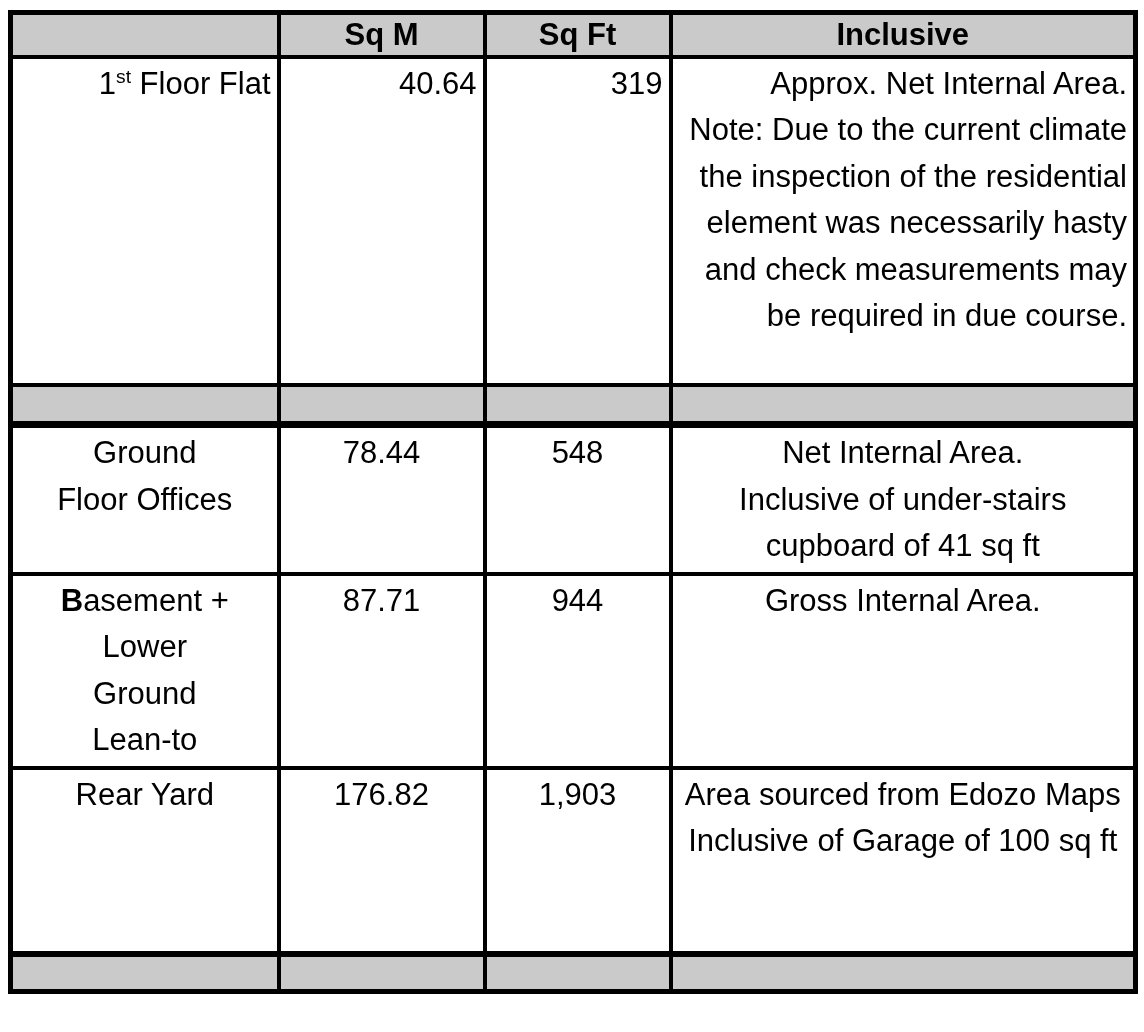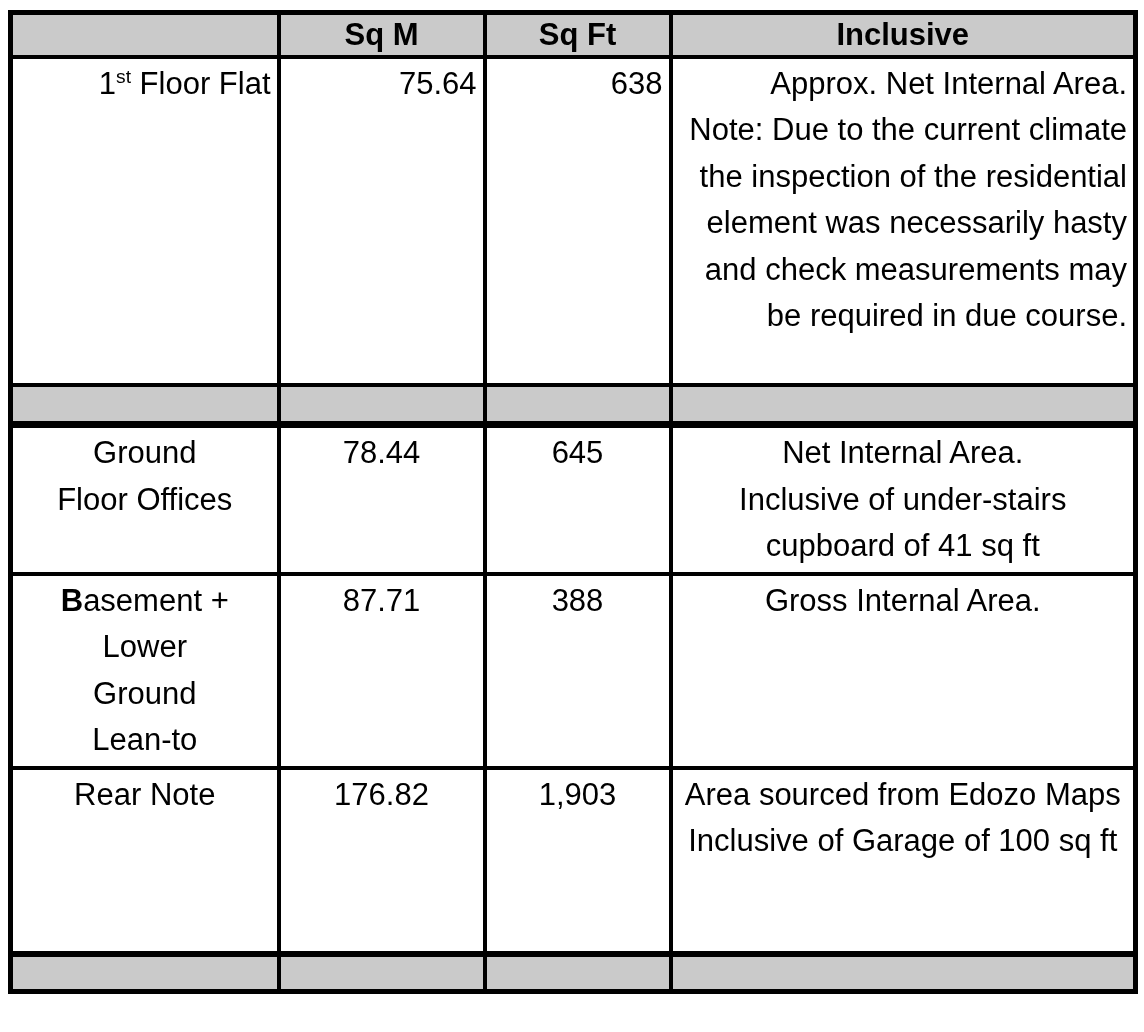--- a/index.html
+++ b/index.html
@@ -76,54 +76,54 @@
     <tbody>
         <tr class="header-row">
       <th></th>
       <th>Sq M</th>
       <th>Sq Ft</th>
       <th>Inclusive</th>
     </tr>
 
     <tr class="data-row-1">
       <td><span>1</span><sup class="ordinal">st</sup><span> Floor Flat</span></td>
-      <td>75.64</td>
-      <td>638</td>
+      <td>40.64</td>
+      <td>319</td>
       <td class="pre-line">Approx. Net Internal Area.
 Note: Due to the current climate the inspection of the residential element was necessarily hasty and check measurements may be required in due course.</td>
     </tr>
 
     <tr class="spacer-row spacer-top">
       <td></td>
       <td></td>
       <td></td>
       <td></td>
     </tr>
 
     <tr class="data-row-2">
       <td class="pre-line">Ground
 Floor Offices</td>
       <td>78.44</td>
-      <td>645</td>
+      <td>548</td>
       <td class="pre-line">Net Internal Area.
 Inclusive of under-stairs cupboard of 41 sq ft</td>
     </tr>
 
     <tr class="data-row-3">
       <td class="pre-line"><span class="bold-initial">B</span><span>asement +
 Lower
 Ground
 Lean-to</span></td>
       <td>87.71</td>
-      <td>388</td>
+      <td>944</td>
       <td class="pre-line">Gross Internal Area.</td>
     </tr>
 
     <tr class="data-row-4">
-      <td>Rear Note</td>
+      <td>Rear Yard</td>
       <td>176.82</td>
       <td>1,903</td>
       <td class="pre-line">Area sourced from Edozo Maps
 Inclusive of Garage of 100 sq ft</td>
     </tr>
 
     <tr class="spacer-row spacer-bottom">
       <td></td>
       <td></td>
       <td></td>

